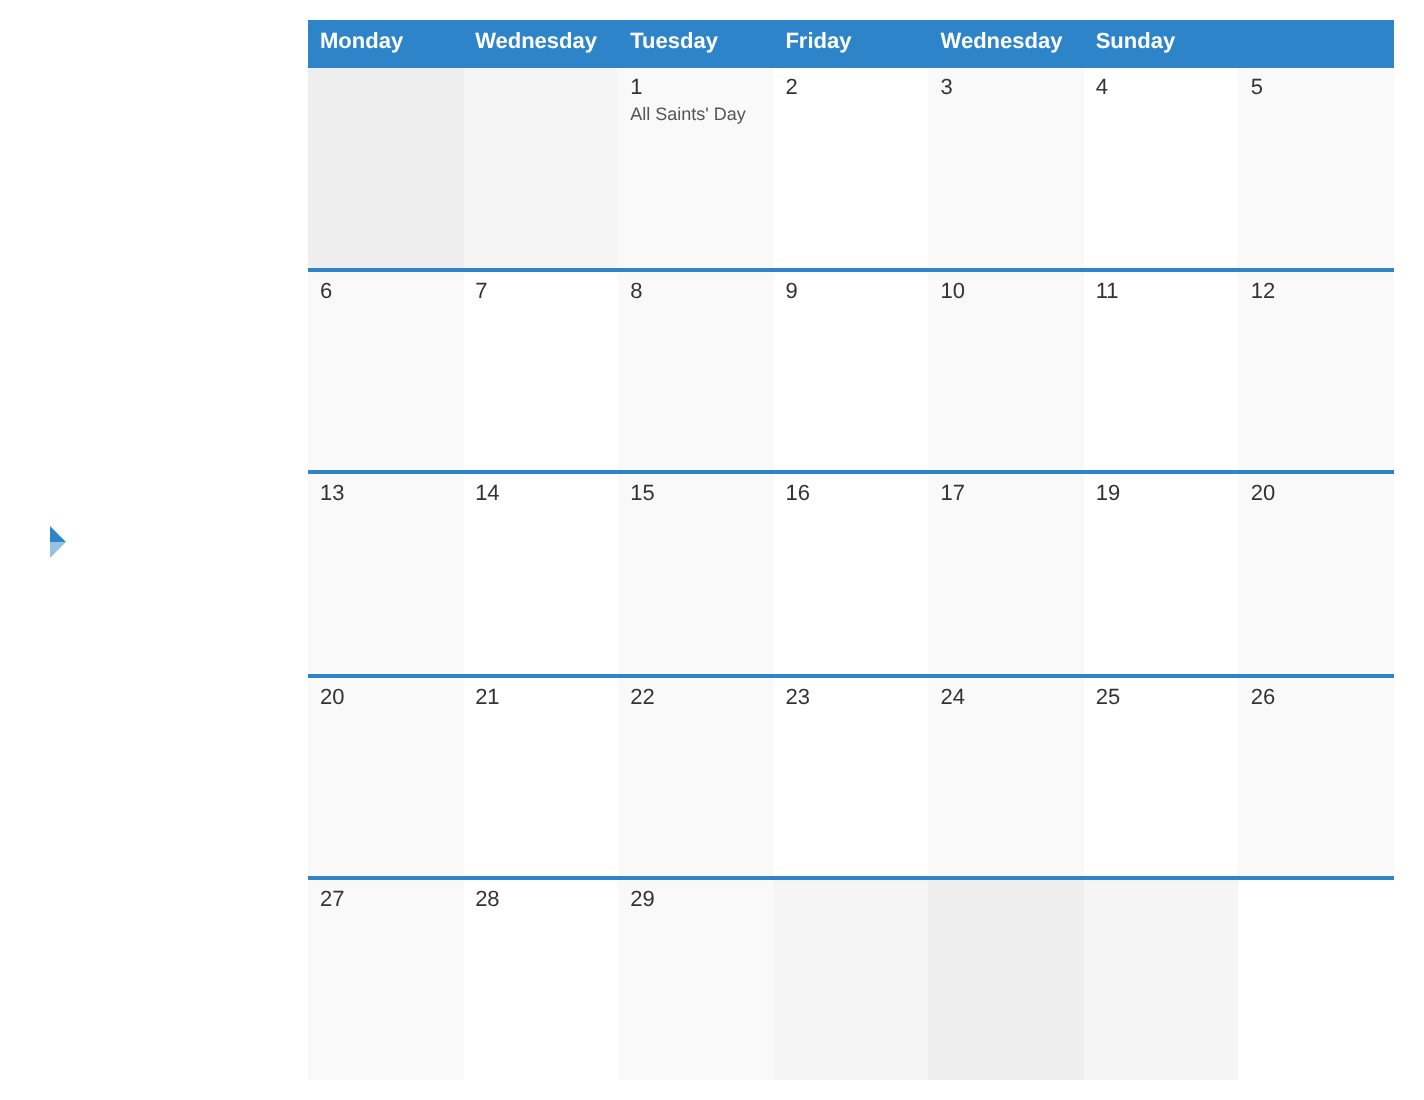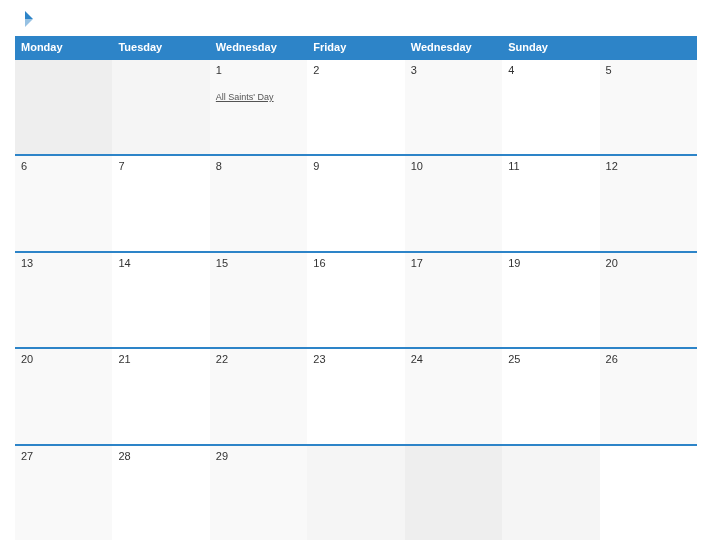--- a/index.html
+++ b/index.html
@@ -8,21 +8,21 @@
       height: 550px;
       background: #fff;
       font-family: Arial, sans-serif;
       overflow: hidden;
     }
     .page {
       width: 712px;
       height: 550px;
       padding: 10px 15px;
       display: flex;
-      flex-direction: column;
+      flex-direction: row;
     }
     
     .header {
       display: flex;
       align-items: center;
       justify-content: space-between;
       margin-bottom: 10px;
     }
     .logo {
       display: flex;
@@ -106,22 +106,21 @@
     }
     .day-number {
       font-size: 11px;
       color: #333;
       display: block;
       margin-bottom: 2px;
     }
     .day-event {
       font-size: 9px;
       color: #555;
-      margin-top: 16px;
-      text-decoration: underline;
+      margin-top: 2px;
     }
     
     .cal-week .cal-cell {
       background: #f9f9f9;
     }
     .cal-week .cal-cell.empty {
       background: #eeeeee;
     }
     
     .cal-week .cal-cell:nth-child(even) {
@@ -149,22 +148,22 @@
         <span class="logo-text-blue" style="margin-top:-2px;"></span>
       </div>
     </div>
     <div class="month-title"></div>
     <div class="country-name"></div>
   </div>
 
   <div class="calendar">
     <div class="cal-header">
     <div class="cal-header-cell">Monday</div>
+        <div class="cal-header-cell">Wednesday</div>
         <div class="cal-header-cell">Tuesday</div>
-        <div class="cal-header-cell">Wednesday</div>
         <div class="cal-header-cell">Friday</div>
         <div class="cal-header-cell">Wednesday</div>
         <div class="cal-header-cell">Sunday</div>
       </div>
     <div class="cal-body">
     <div class="cal-week">
           <div class="cal-cell empty"></div>
           <div class="cal-cell empty"></div>
           <div class="cal-cell">
             <span class="day-number">1</span>

